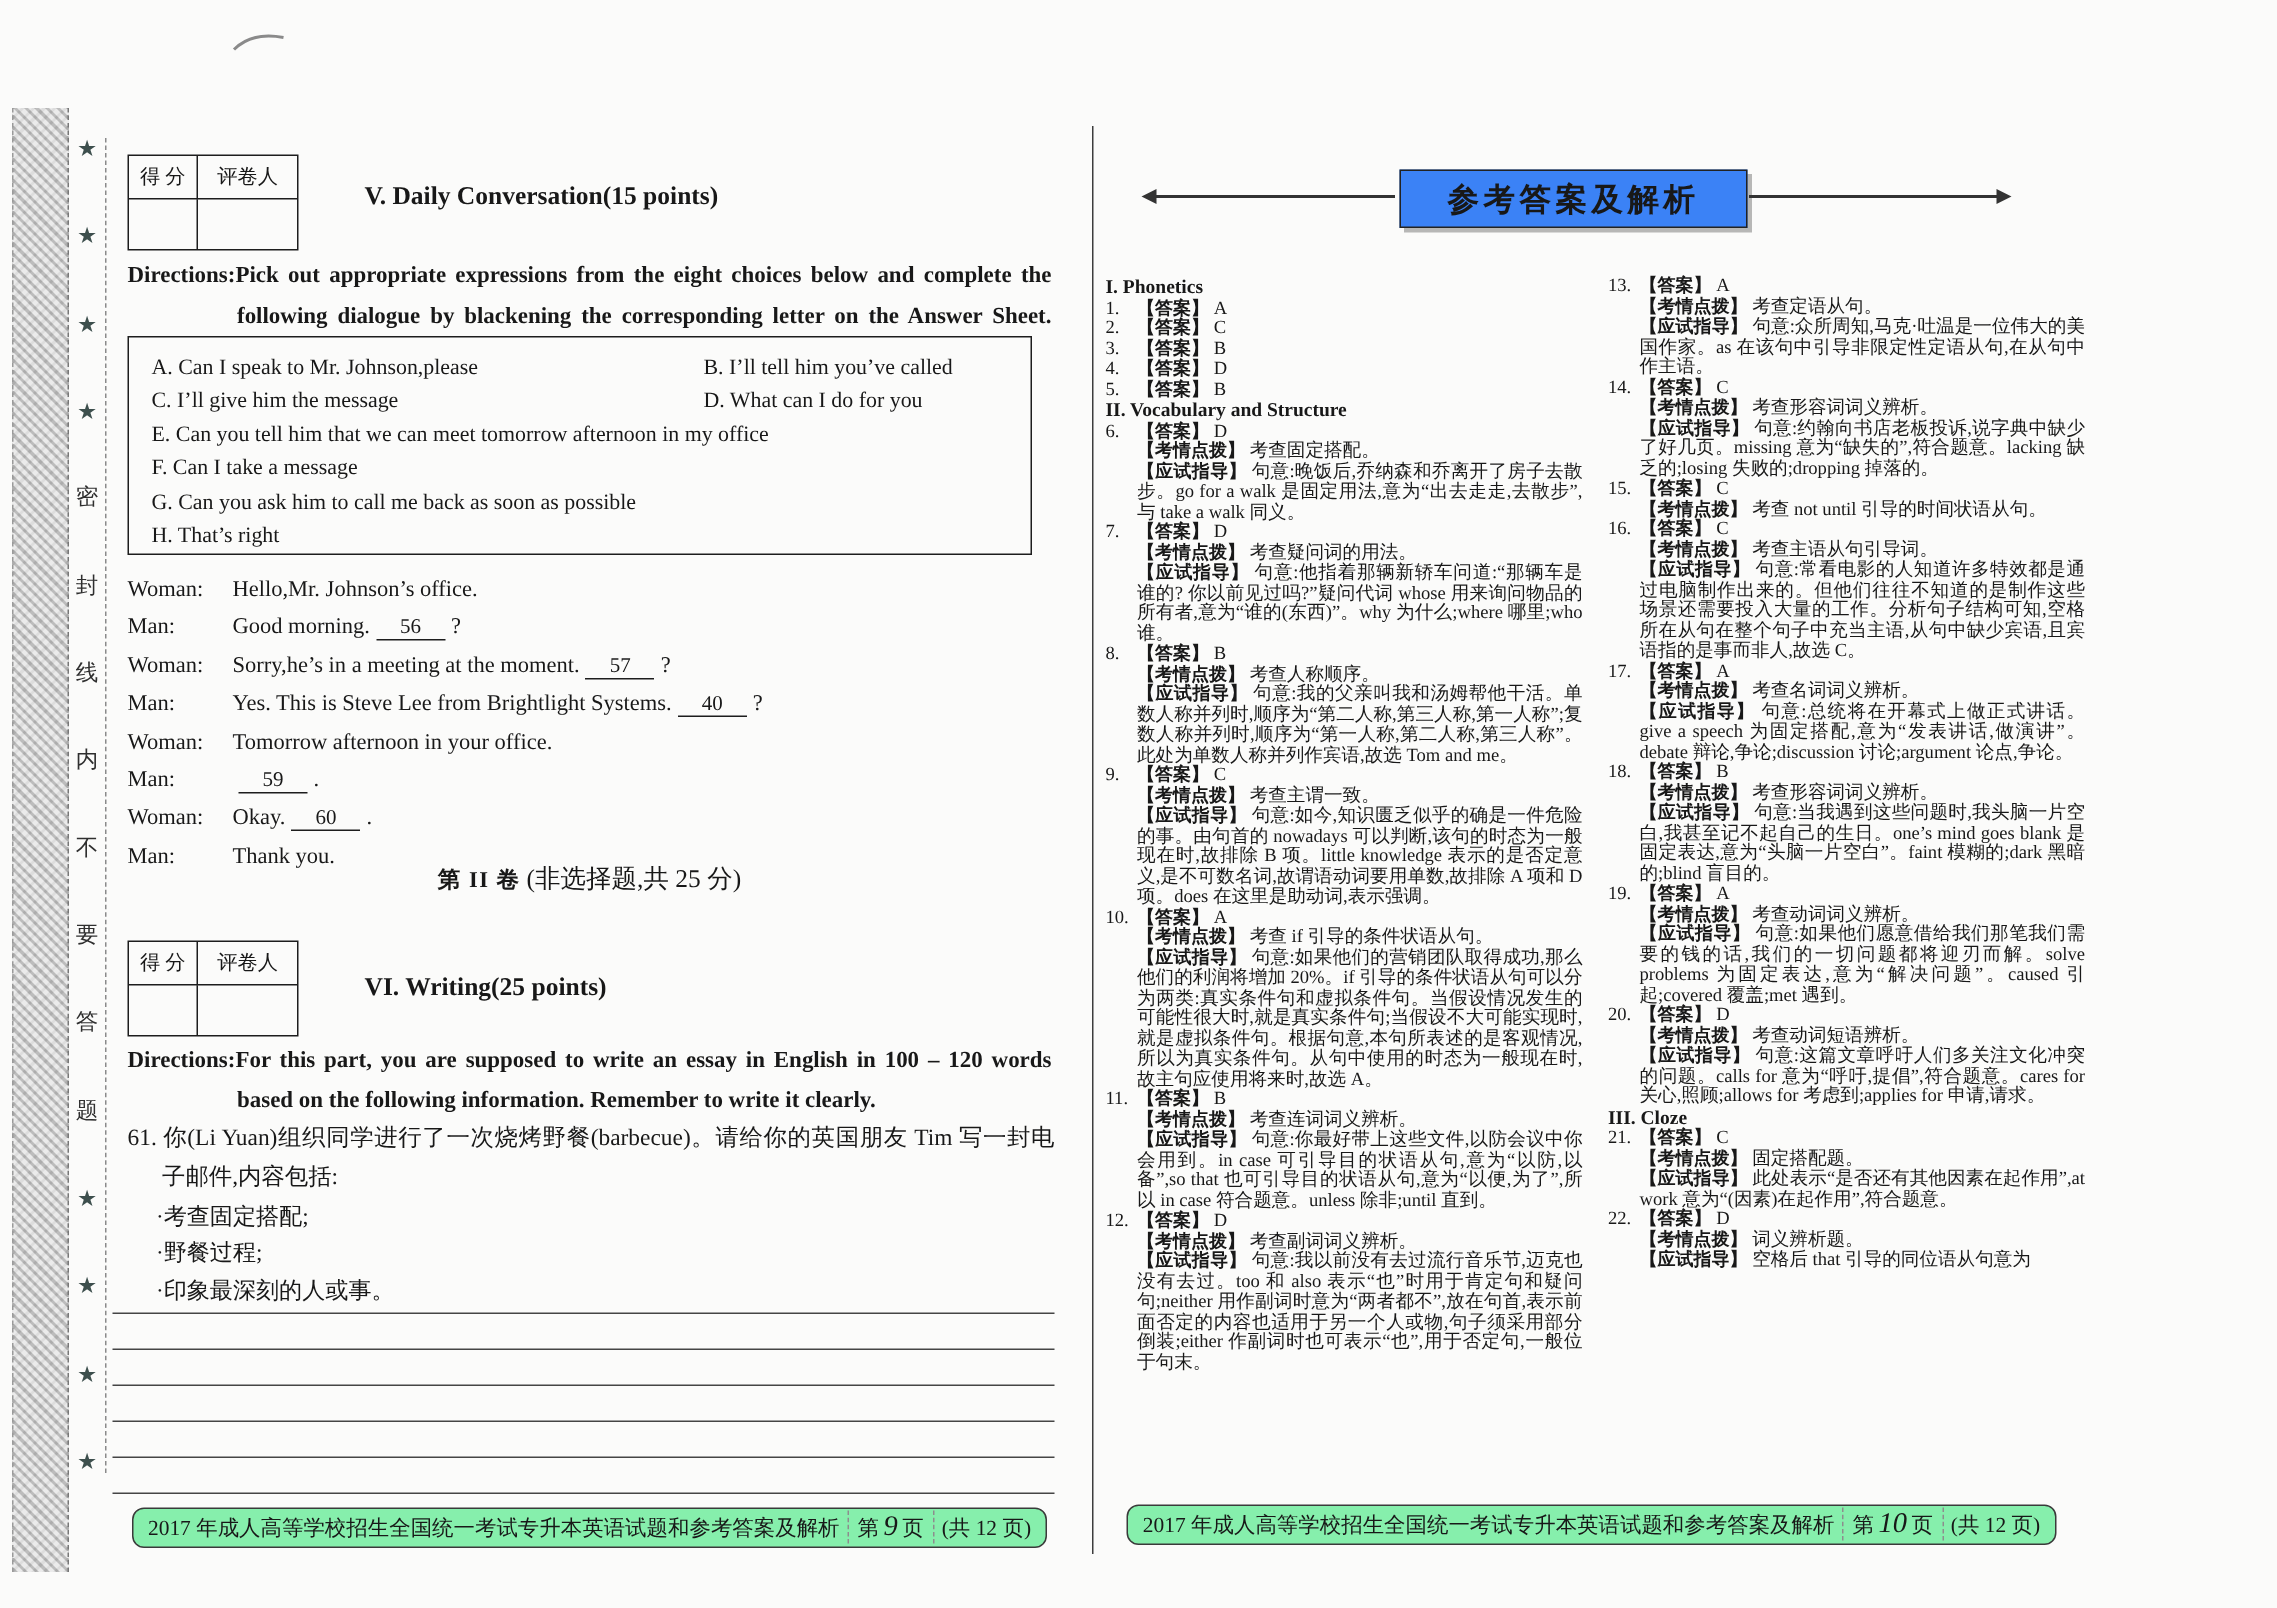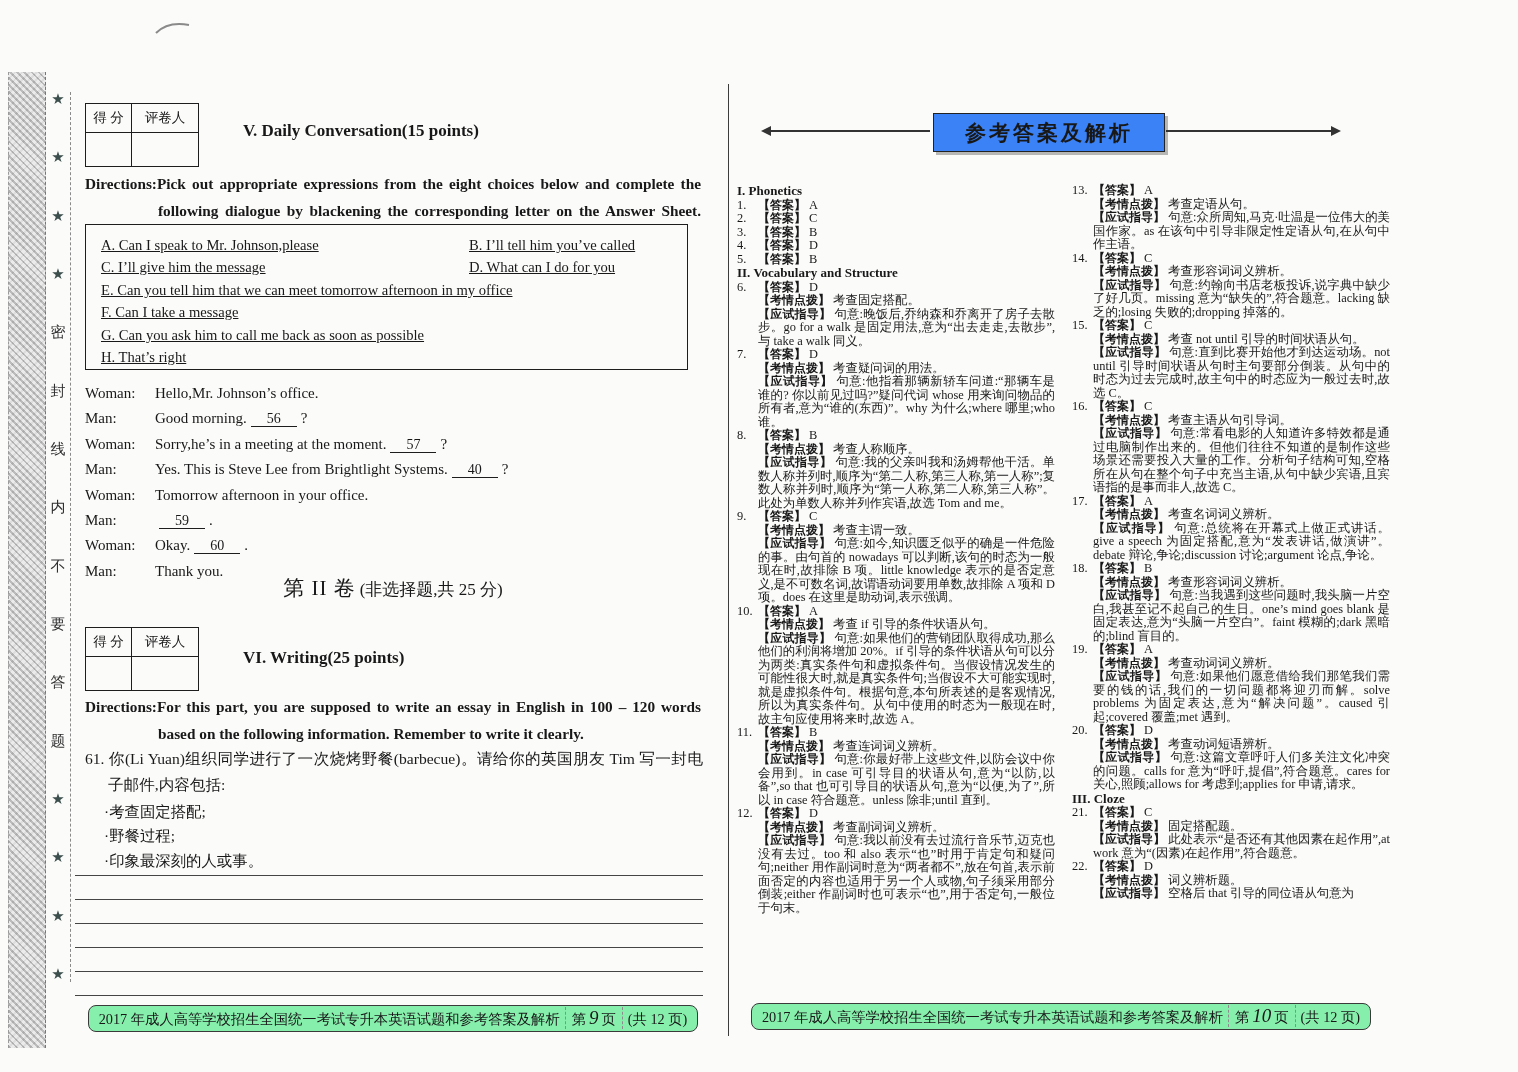--- a/index.html
+++ b/index.html
@@ -31,30 +31,30 @@
   
   .sec-title{position:absolute;font-weight:bold;font-size:17px;}
   .t5{left:243px;top:121px;} .t6{left:243px;top:648px;}
   .directions{position:absolute;left:85px;width:616px;font-weight:bold;font-size:15.3px;line-height:26.5px;}
   .d5{top:171px;} .d6{top:694px;}
   .jl{text-align:justify;text-align-last:justify;}
   .dir-l2{padding-left:73px;}
 
   .choices{position:absolute;left:85px;top:224px;width:603px;height:146px;border:1.4px solid #1d1d1d;
     padding:9px 0 0 15px;font-size:14.6px;line-height:22.4px;box-sizing:border-box;}
-  .ch-row{display:flex;text-decoration:underline;}
+  .ch-row{display:flex;}
   .ch-col-l{flex:0 0 368px;}
 
   .dialogue{position:absolute;left:85px;top:381px;font-size:15px;line-height:25.4px;white-space:nowrap;}
   .spk{display:inline-block;width:64px;text-align:left;margin-right:6px;}
   .blank{display:inline-block;min-width:46px;border-bottom:1.3px solid #1d1d1d;text-align:center;
     font-size:14px;line-height:15px;margin:0 4px;vertical-align:baseline;}
 
   .part2{position:absolute;left:85px;top:574px;width:616px;text-align:center;}
-  .part2 .main{font-size:21px;font-weight:normal;letter-spacing:1px;}
+  .part2 .main{font-size:15px;font-weight:bold;letter-spacing:1px;}
   .part2 .sub{font-size:17px;}
 
   .task{position:absolute;left:85px;top:746px;width:618px;font-size:15.6px;line-height:26px;}
   .task .l2{padding-left:23px;}
   .bullets{position:absolute;left:104px;top:800px;font-size:15.4px;line-height:24.3px;}
   .wlines{position:absolute;left:75px;top:852px;width:628px;}
   .wline{height:23px;border-bottom:1.4px solid #454545;}
 
   
   .footer{position:absolute;display:flex;justify-content:center;}
@@ -291,21 +291,20 @@
       <div class="ans-item">
         <span class="num">14.</span>
         <p class="ans-line"><b>【答案】</b> C</p>
         <p class="point-line"><b>【考情点拨】</b> 考查形容词词义辨析。</p>
         <p class="guide-line"><b>【应试指导】</b> 句意:约翰向书店老板投诉,说字典中缺少了好几页。missing 意为“缺失的”,符合题意。lacking 缺乏的;losing 失败的;dropping 掉落的。</p>
       </div>
       <div class="ans-item">
         <span class="num">15.</span>
         <p class="ans-line"><b>【答案】</b> C</p>
         <p class="point-line"><b>【考情点拨】</b> 考查 not until 引导的时间状语从句。</p>
-        <p class="guide-line"><b>【应试指导】</b> 句意:直到比赛开始他才到达运动场。not until 引导时间状语从句时主句要部分倒装。从句中的时态为过去完成时,故主句中的时态应为一般过去时,故选 C。</p>
       </div>
       <div class="ans-item">
         <span class="num">16.</span>
         <p class="ans-line"><b>【答案】</b> C</p>
         <p class="point-line"><b>【考情点拨】</b> 考查主语从句引导词。</p>
         <p class="guide-line"><b>【应试指导】</b> 句意:常看电影的人知道许多特效都是通过电脑制作出来的。但他们往往不知道的是制作这些场景还需要投入大量的工作。分析句子结构可知,空格所在从句在整个句子中充当主语,从句中缺少宾语,且宾语指的是事而非人,故选 C。</p>
       </div>
       <div class="ans-item">
         <span class="num">17.</span>
         <p class="ans-line"><b>【答案】</b> A</p>

